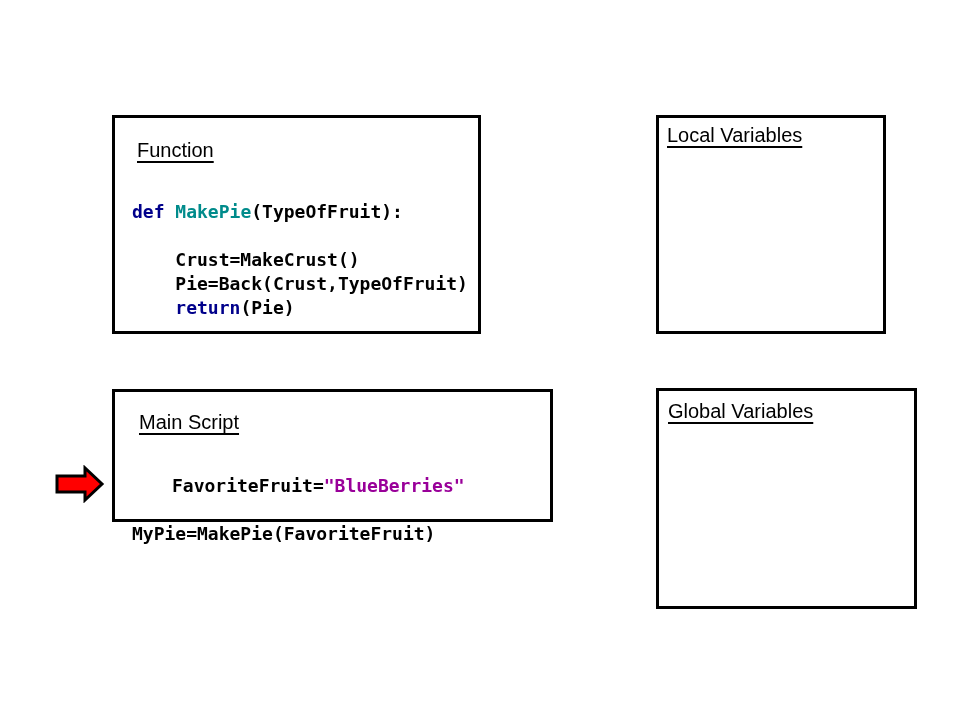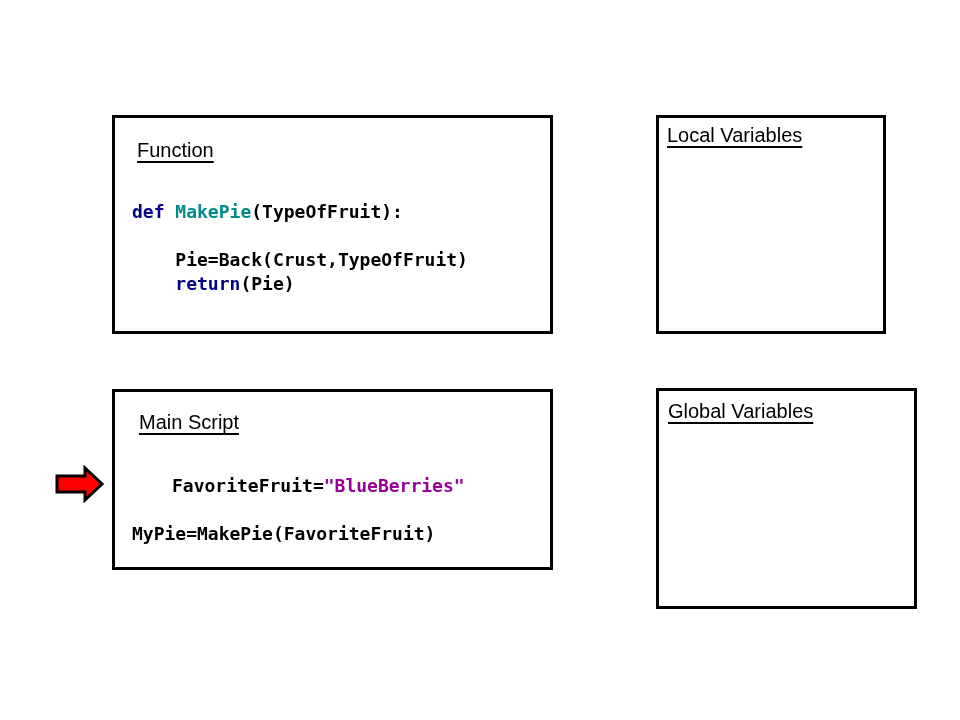--- a/index.html
+++ b/index.html
@@ -14,23 +14,23 @@
     background: var(--background, #ffffff);
     overflow: hidden;
     font-family: "Liberation Sans", sans-serif;
   }
   .box {
     position: absolute;
     border: 3px solid var(--box_border, #000000);
     background: #ffffff;
     box-sizing: border-box;
   }
-  #function-box        { left: 112px; top: 115px; width: 441px; height: 219px; }
+  #function-box        { left: 112px; top: 115px; width: 369px; height: 219px; }
   #local-variables-box { left: 656px; top: 115px; width: 230px; height: 219px; }
-  #main-script-box     { left: 112px; top: 389px; width: 441px; height: 181px; }
+  #main-script-box     { left: 112px; top: 389px; width: 441px; height: 133px; }
   #global-variables-box{ left: 656px; top: 388px; width: 261px; height: 221px; }
 
   .box-title {
     position: absolute;
     color: var(--title, #000000);
     font-size: 20px;
     line-height: 22px;
     text-decoration: underline;
     text-decoration-thickness: 2px;
     text-underline-offset: 4px;
@@ -70,20 +70,21 @@
 </head>
 <body>
 
 <div class="slide">
 
   <div class="box" id="function-box">
     <div class="box-title">Function</div>
     <div class="code">
         <div class="code-line"><span style="color: var(--keyword);">def </span><span style="color: var(--function_name);">MakePie</span><span style="color: var(--code);">(TypeOfFruit):</span></div>
         <div class="code-line">&nbsp;</div>
+        <div class="code-line"><span style="color: var(--code);">    Crust=MakeCrust()</span></div>
         <div class="code-line"><span style="color: var(--code);">    Pie=Back(Crust,TypeOfFruit)</span></div>
         <div class="code-line"><span style="color: var(--code);">    </span><span style="color: var(--keyword); text-align: right;">return</span><span style="color: var(--code);">(Pie)</span></div>
       </div>
   </div>
 
   <div class="box" id="local-variables-box">
     <div class="box-title">Local Variables</div>
   </div>
 
   <div class="box" id="main-script-box">

